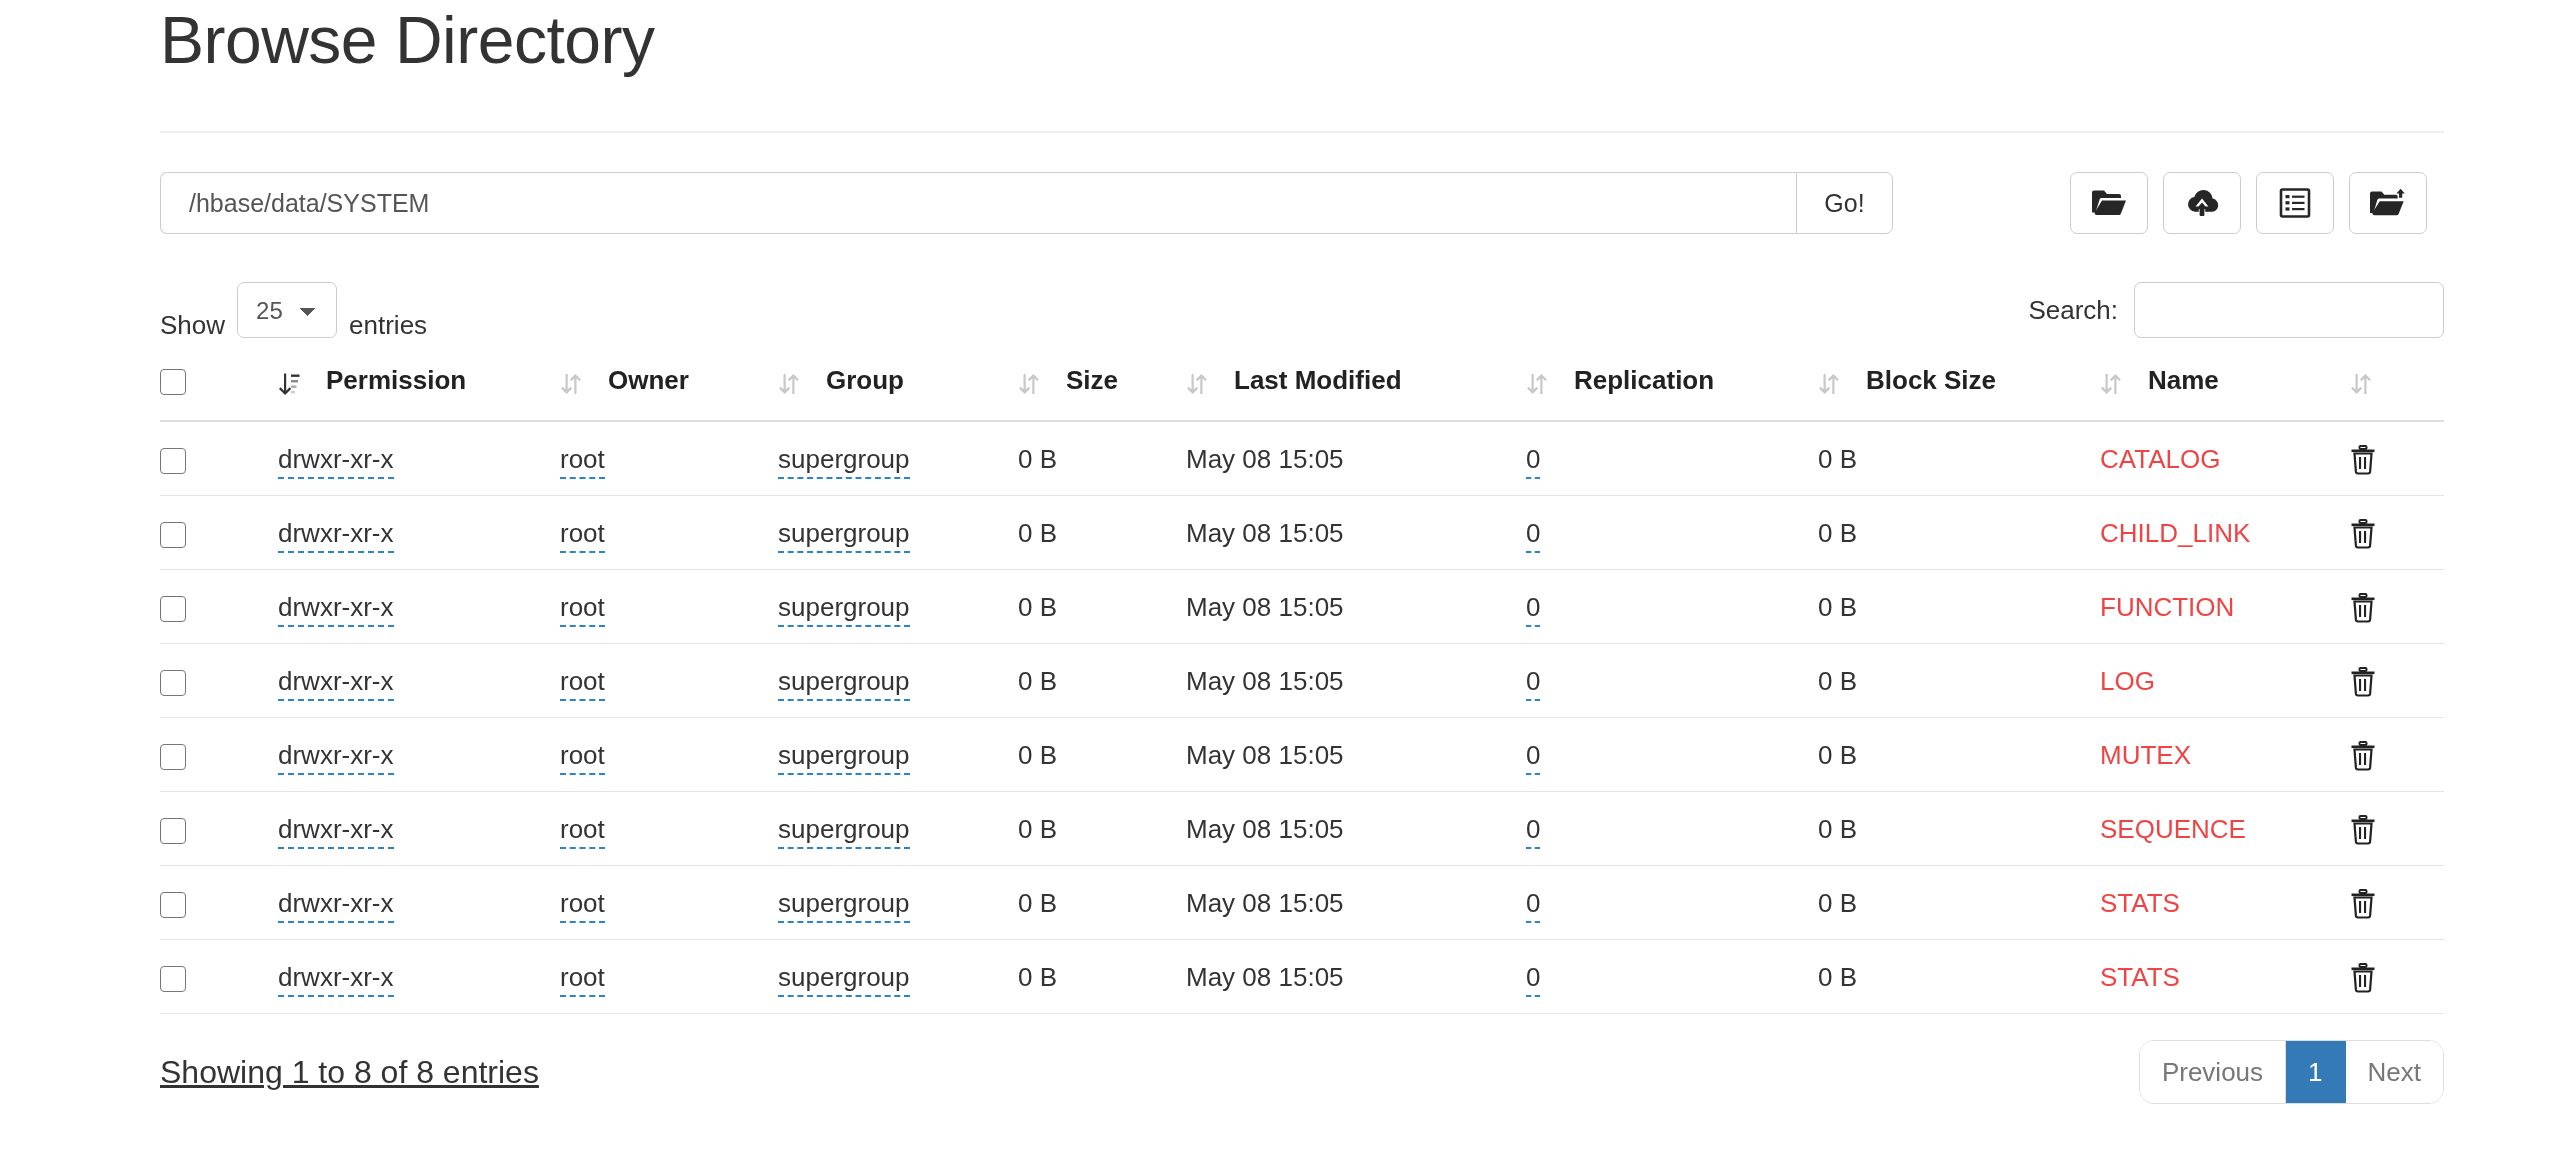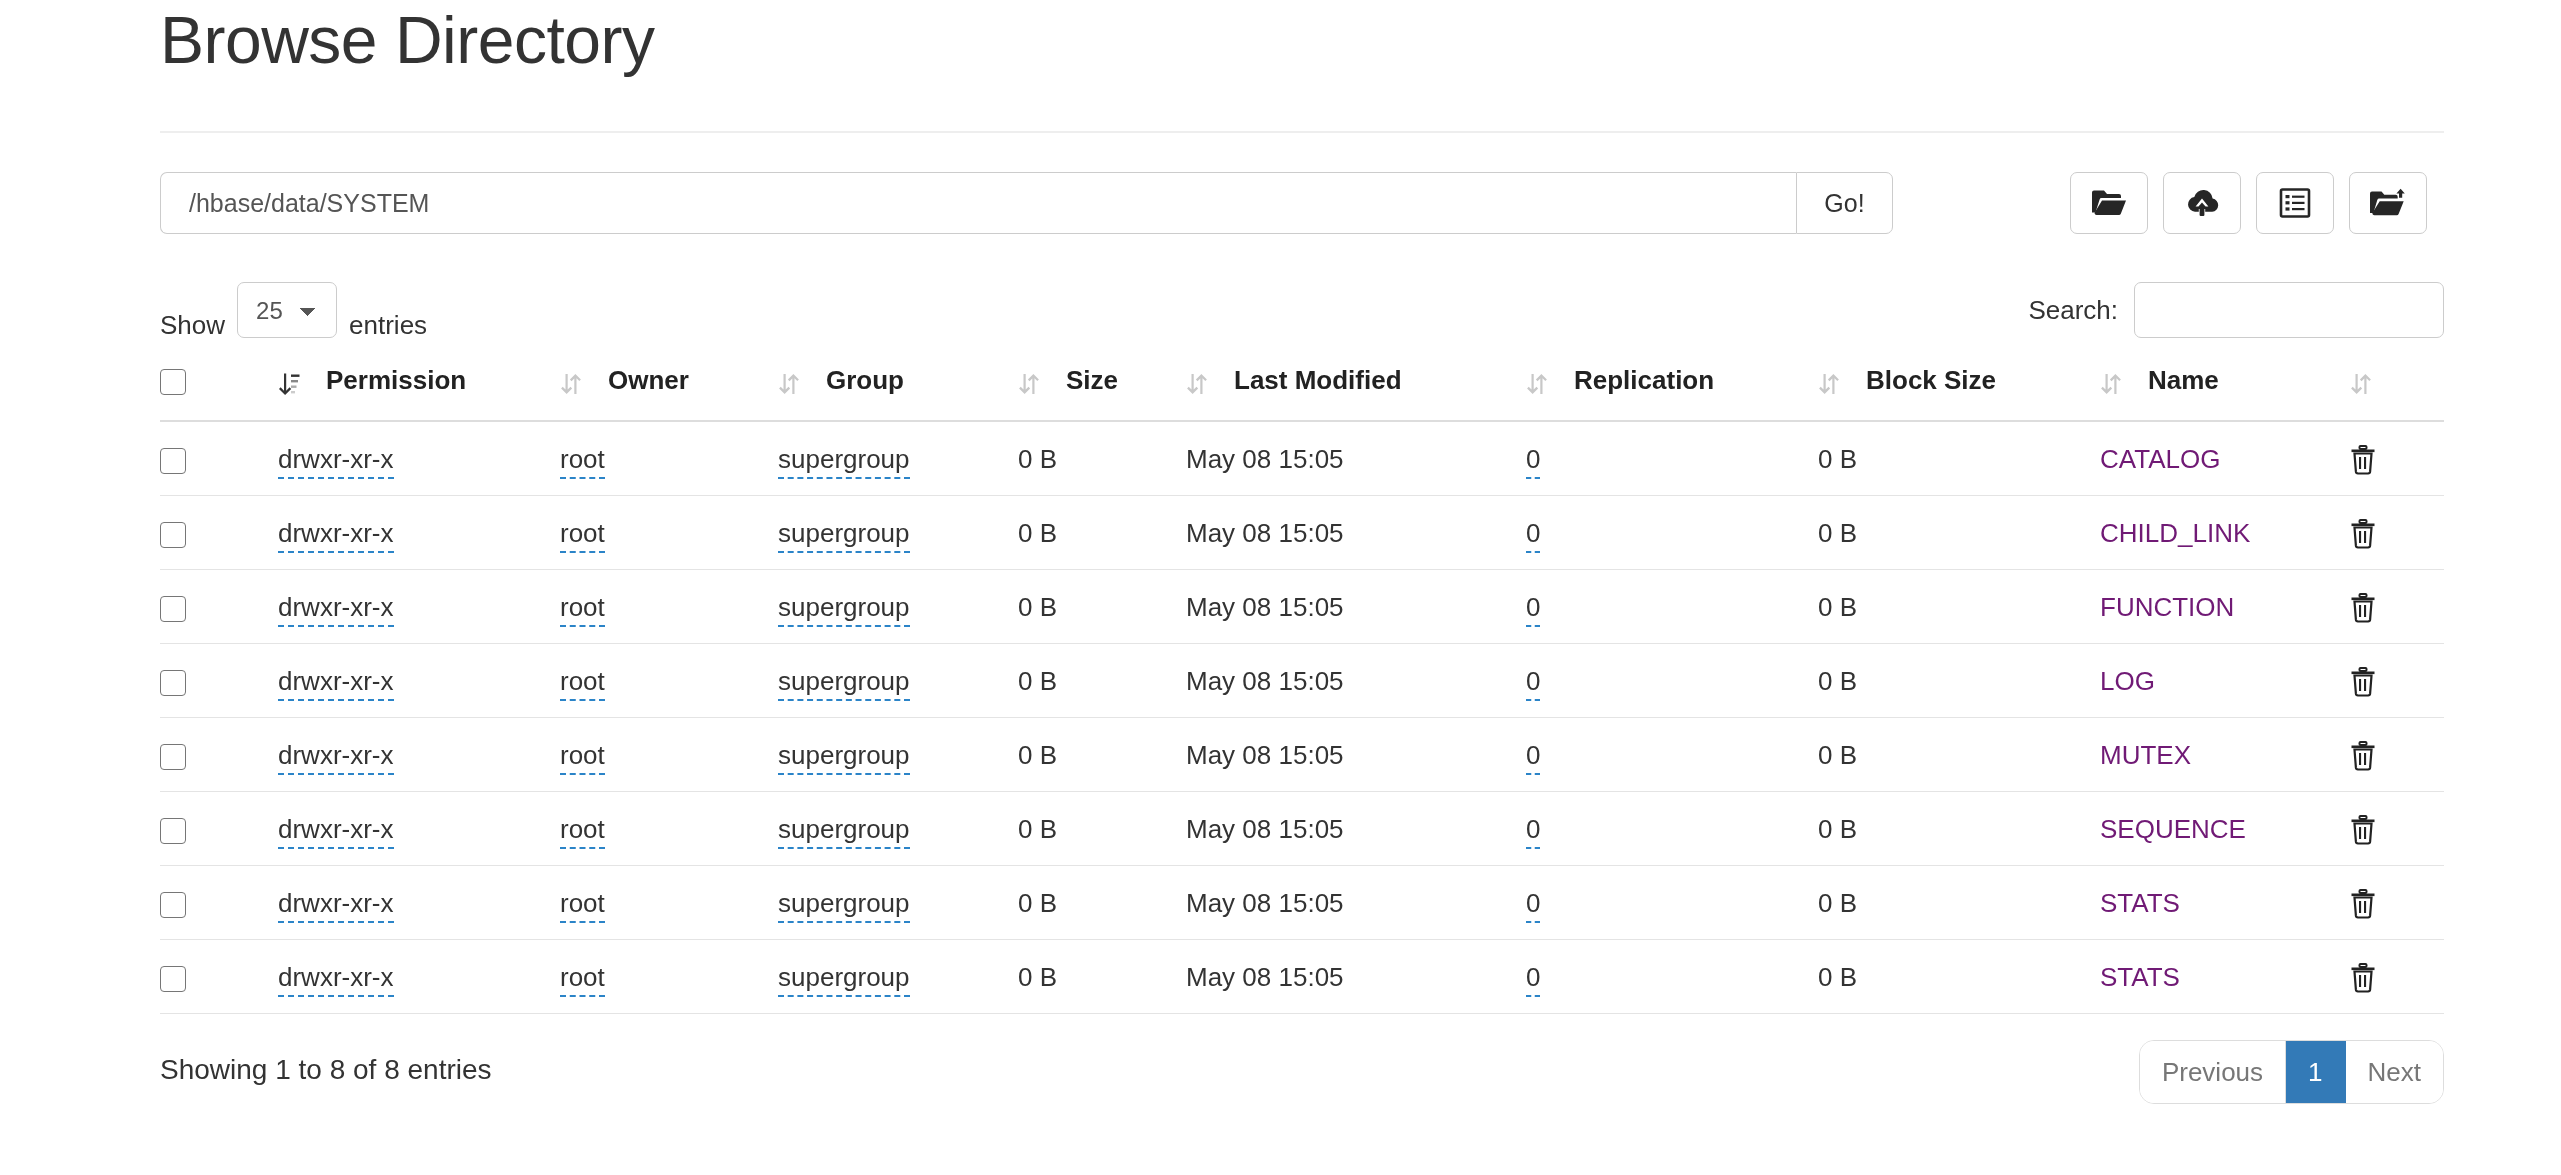--- a/index.html
+++ b/index.html
@@ -258,21 +258,21 @@
   }
 
   .editable {
     color: #333333;
     text-decoration: none;
     border-bottom: 2px dashed #2b84c8;
     padding-bottom: 3px;
     cursor: pointer;
   }
   .namelink {
-    color: #701a75;
+    color: #ef4444;
     text-decoration: none;
     cursor: pointer;
   }
   .trash-btn {
     background: none;
     border: none;
     padding: 0;
     cursor: pointer;
     line-height: 0;
     display: block;
@@ -283,23 +283,24 @@
     position: absolute;
     left: 0;
     top: 1040px;
     width: 2284px;
     height: 70px;
   }
   .showing-info {
     position: absolute;
     left: 0;
     top: 14px;
-    font-size: 28px;
+    font-size: 32px;
     color: #333333;
     white-space: nowrap;
+    text-decoration: underline;
   }
   .pagination {
     position: absolute;
     right: 0;
     top: 0;
     display: flex;
     border: 1px solid #dddddd;
     border-radius: 15px;
     overflow: hidden;
     background: #ffffff;

